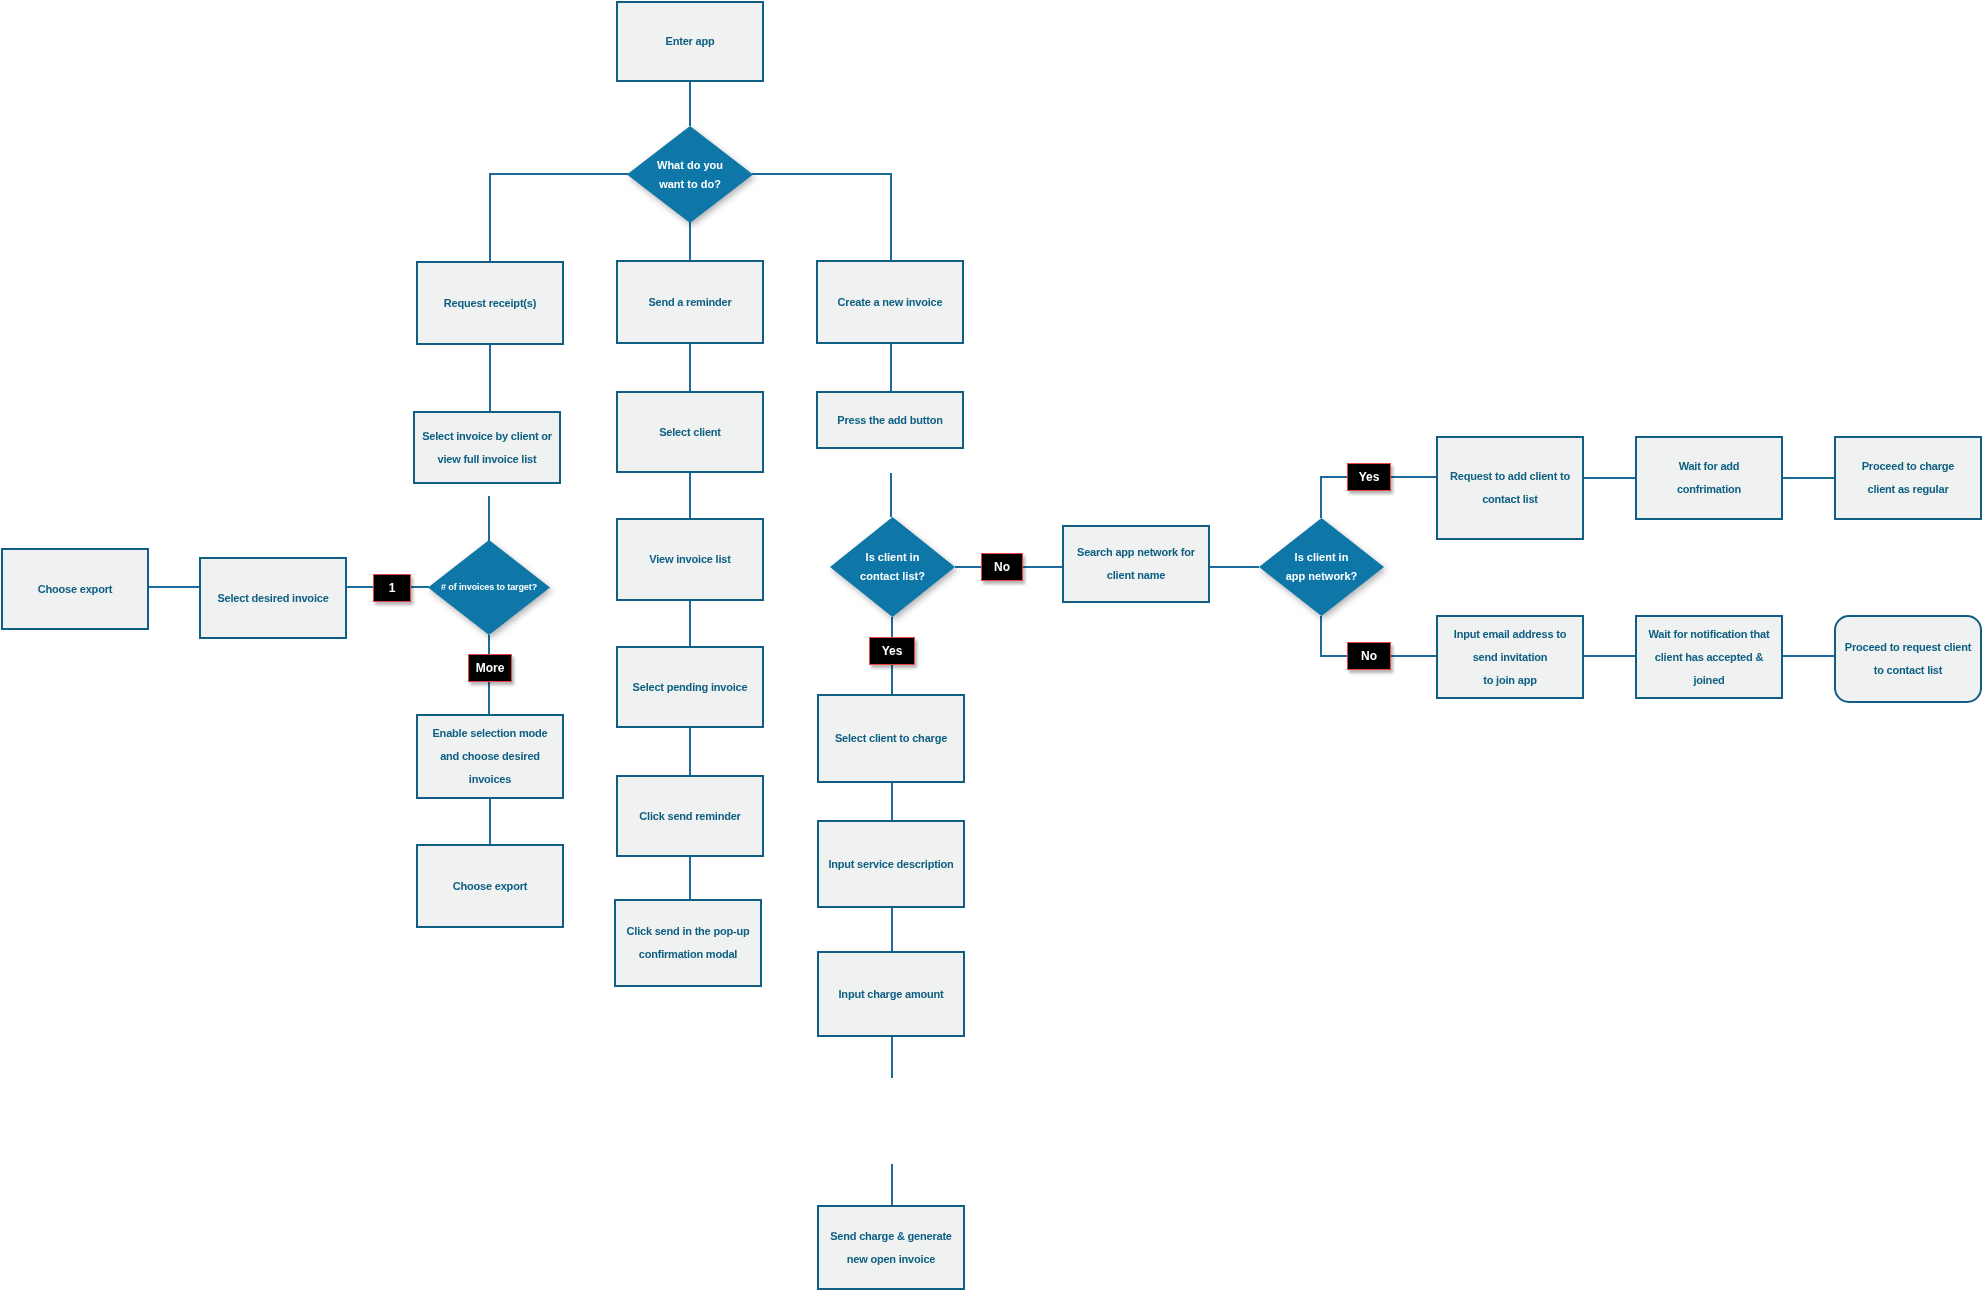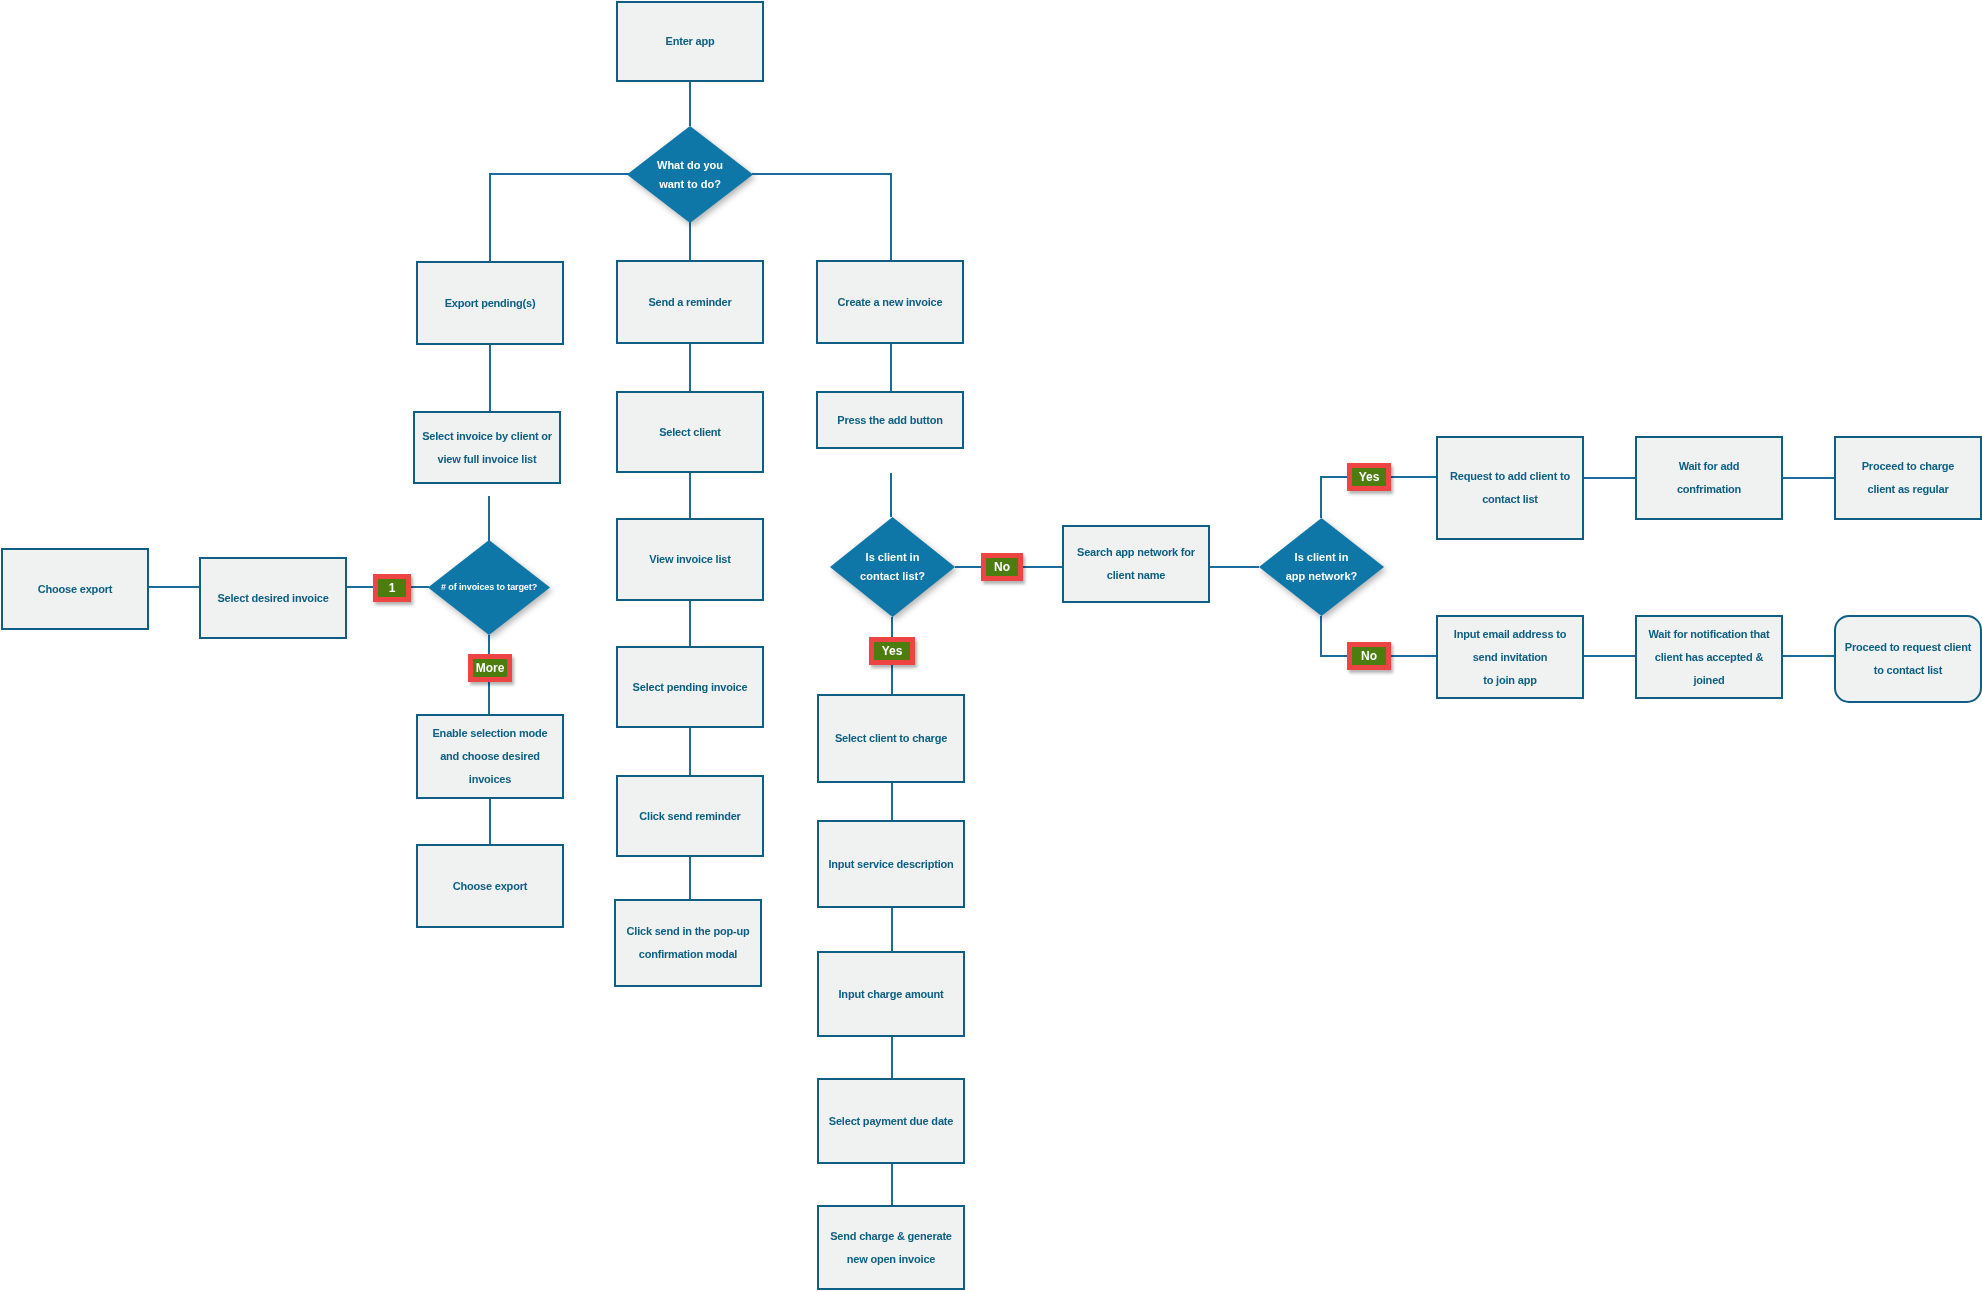--- a/index.html
+++ b/index.html
@@ -20,22 +20,22 @@
   .diamond{
     width:100%;height:100%;background:#0e77a8;color:#ffffff;
     clip-path:polygon(50% 0,100% 50%,50% 100%,0 50%);
     display:flex;align-items:center;justify-content:center;text-align:center;
     font-size:11px;font-weight:bold;line-height:19px;white-space:pre-line;
     box-sizing:border-box;
   }
   .diamond.small{font-size:9px;letter-spacing:-0.1px;}
   
   .badge{
-    position:absolute;box-sizing:border-box;background:#4d7c0f;color:#ffffff;
-    border:5px solid #ef4444;box-shadow:2px 3px 3px rgba(0,0,0,0.30);
+    position:absolute;box-sizing:border-box;background:#000000;color:#ffffff;
+    border:1px solid #ef4444;box-shadow:2px 3px 3px rgba(0,0,0,0.30);
     display:flex;align-items:center;justify-content:center;
     font-size:12px;font-weight:bold;
   }
   
   .hline{position:absolute;height:2px;background:#1b6c9c;}
   .vline{position:absolute;width:2px;background:#1b6c9c;}
 </style>
 </head>
 <body>
 
@@ -70,42 +70,41 @@
   <div class="hline" style="left:1584px;top:477px;width:51px;"></div>
   <div class="hline" style="left:1783px;top:477px;width:51px;"></div>
   <div class="hline" style="left:1584px;top:655px;width:51px;"></div>
   <div class="hline" style="left:1783px;top:655px;width:51px;"></div>
   <div class="vline" style="left:891px;top:783px;height:37px;"></div>
   <div class="vline" style="left:891px;top:908px;height:43px;"></div>
   <div class="vline" style="left:891px;top:1037px;height:41px;"></div>
   <div class="vline" style="left:891px;top:1164px;height:41px;"></div>
 
   <div class="box" style="left:616px;top:1px;height:81px;">Enter app</div>
-  <div class="box" style="left:416px;top:261px;height:84px;">Export pending(s)</div>
+  <div class="box" style="left:416px;top:261px;height:84px;">Request receipt(s)</div>
   <div class="box" style="left:616px;top:260px;height:84px;">Send a reminder</div>
   <div class="box" style="left:816px;top:260px;height:84px;">Create a new invoice</div>
   <div class="box" style="left:413px;top:411px;height:73px;">Select invoice by client or
 view full invoice list</div>
   <div class="box" style="left:616px;top:391px;height:82px;">Select client</div>
   <div class="box" style="left:816px;top:391px;height:58px;">Press the add button</div>
   <div class="box" style="left:616px;top:518px;height:83px;">View invoice list</div>
   <div class="box" style="left:616px;top:646px;height:82px;">Select pending invoice</div>
   <div class="box" style="left:616px;top:775px;height:82px;">Click send reminder</div>
   <div class="box" style="left:614px;top:899px;height:88px;">Click send in the pop-up
 confirmation modal</div>
   <div class="box" style="left:1px;top:548px;height:82px;">Choose export</div>
   <div class="box" style="left:199px;top:547px;height:82px;margin-top:10px;">Select desired invoice</div>
   <div class="box" style="left:416px;top:714px;height:85px;">Enable selection mode
 and choose desired
 invoices</div>
   <div class="box" style="left:416px;top:844px;height:84px;">Choose export</div>
   <div class="box" style="left:817px;top:694px;height:89px;">Select client to charge</div>
   <div class="box" style="left:817px;top:820px;height:88px;">Input service description</div>
   <div class="box" style="left:817px;top:951px;height:86px;">Input charge amount</div>
-  <div class="box" style="left:817px;top:1078px;height:86px;">Select payment due date</div>
   <div class="box" style="left:817px;top:1205px;height:85px;">Send charge &amp; generate
 new open invoice</div>
   <div class="box" style="left:1062px;top:525px;height:78px;">Search app network for
 client name</div>
   <div class="box" style="left:1436px;top:436px;height:104px;">Request to add client to
 contact list</div>
   <div class="box" style="left:1834px;top:436px;height:84px;">Proceed to charge
 client as regular</div>
   <div class="box" style="left:1635px;top:436px;height:84px;">Wait for add
 confrimation</div>

